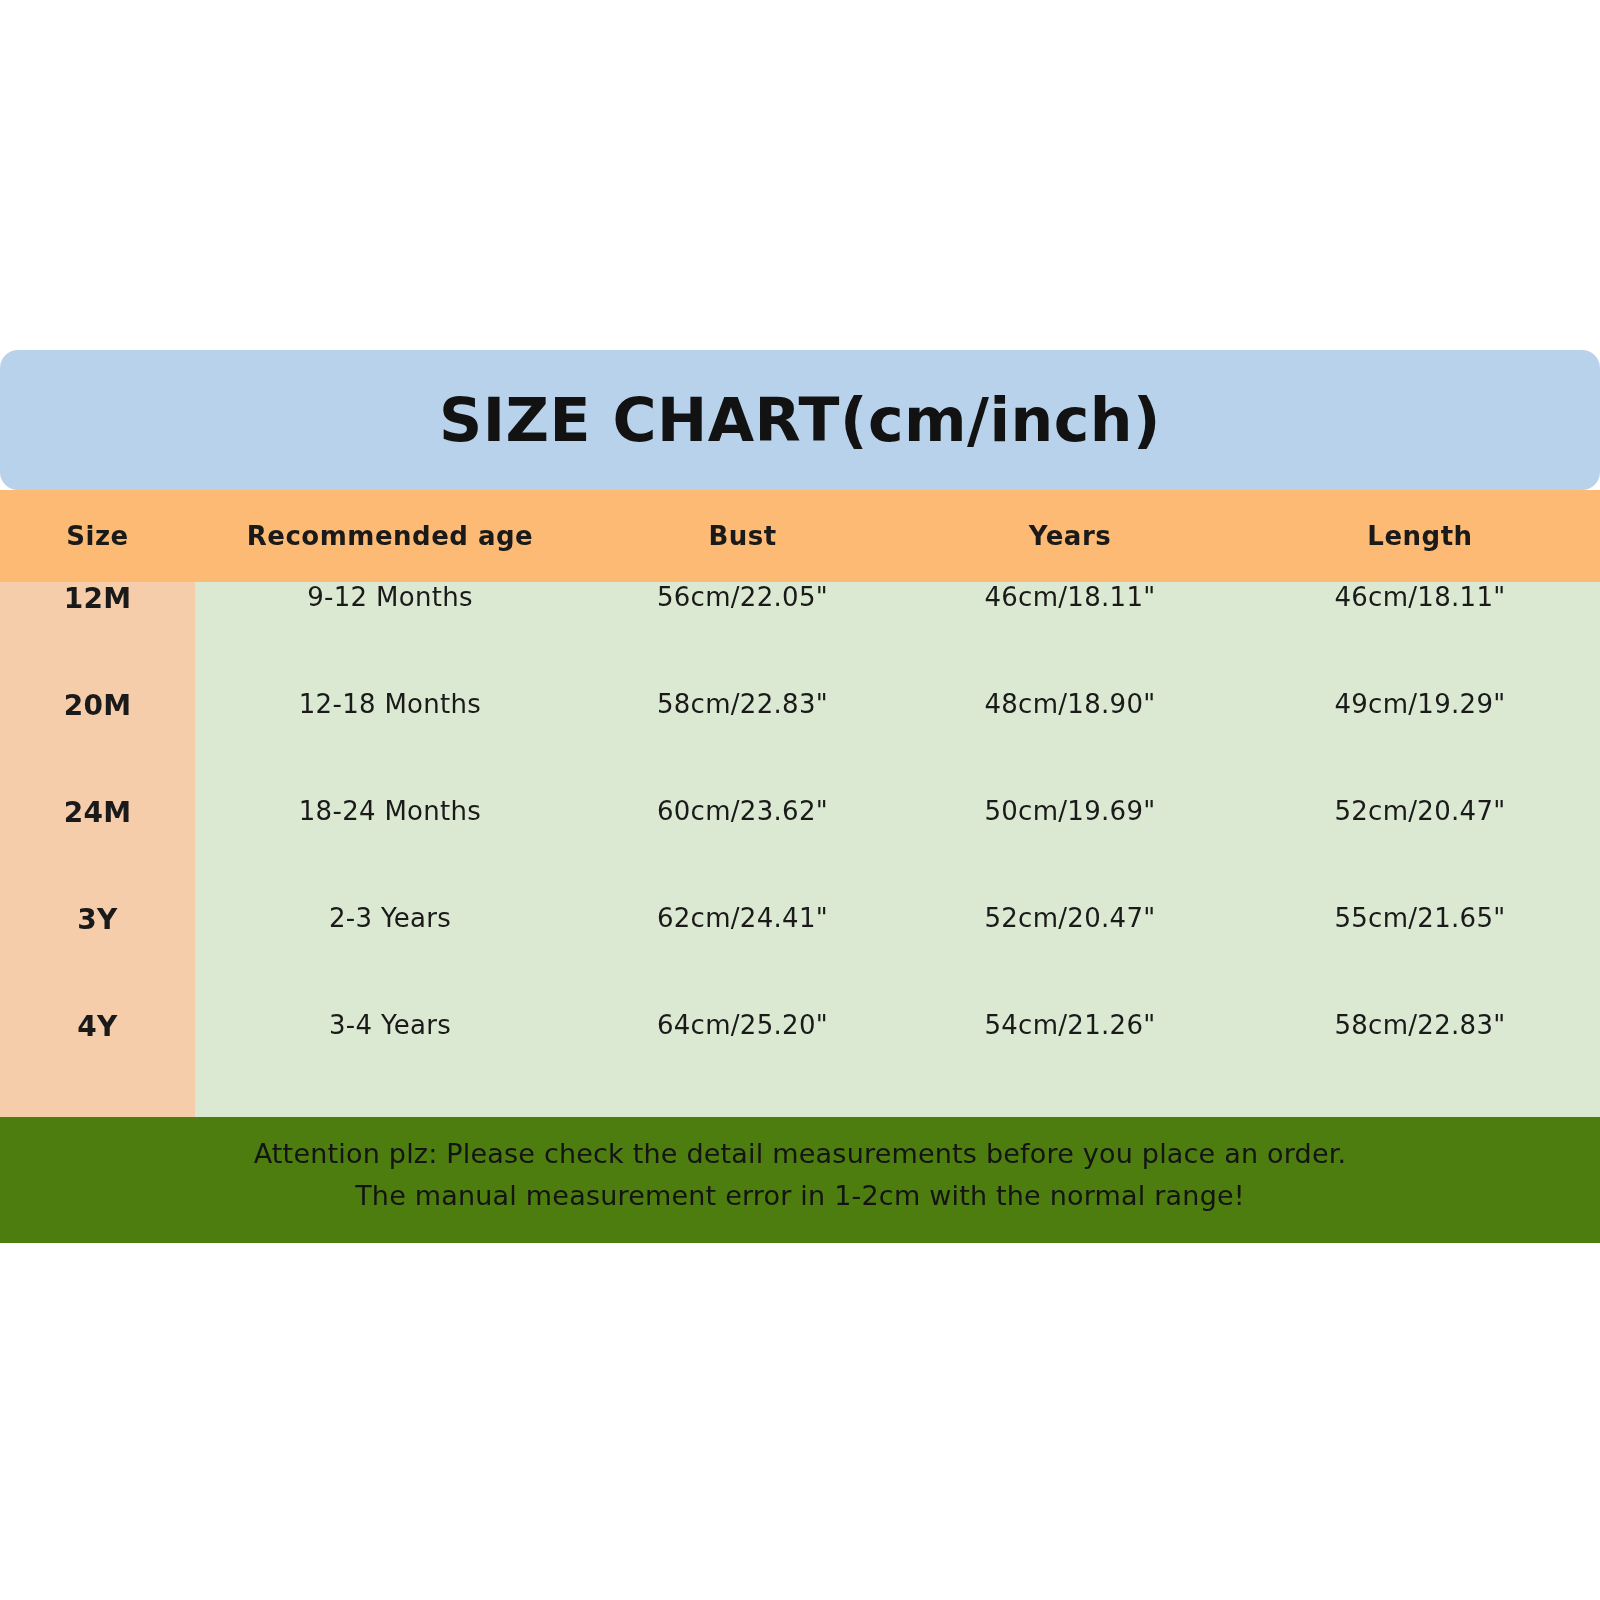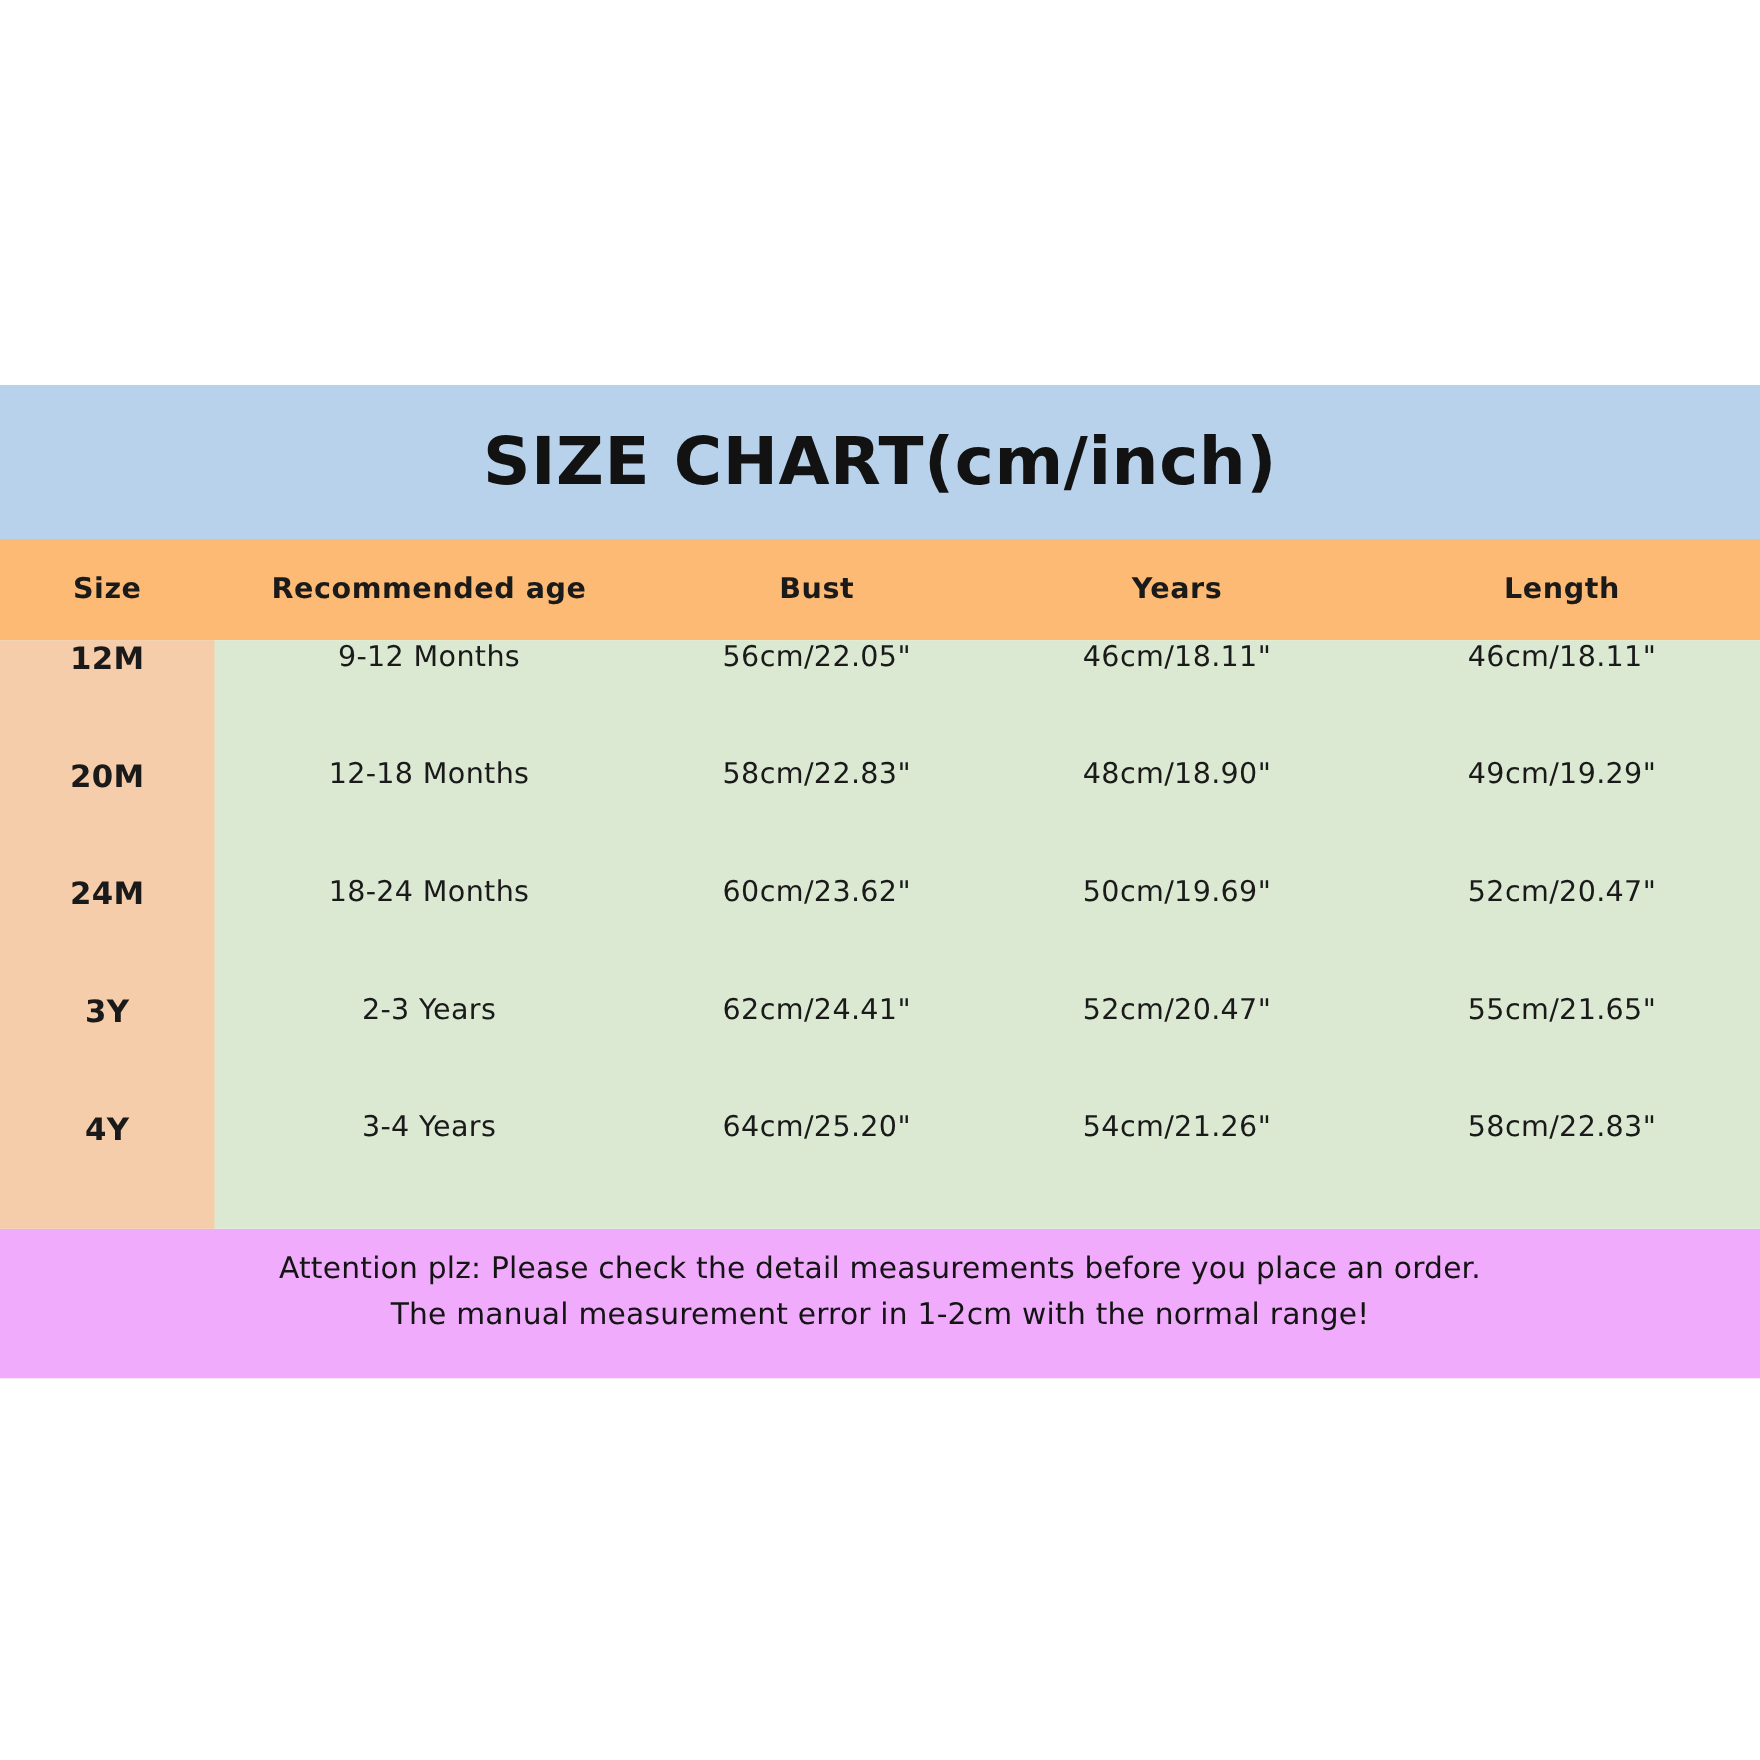--- a/index.html
+++ b/index.html
@@ -25,20 +25,21 @@
     top: 350px;
     width: 1600px;
   }
   
   .title-band {
     background: #b9d2ec;
     height: 140px;
     display: flex;
     align-items: center;
     justify-content: center;
+    border-radius: 18px;
   }
   .title-text {
     font-family: "DejaVu Sans", sans-serif;
     font-size: 60px;
     font-weight: bold;
     color: #121212;
     letter-spacing: 0.5px;
   }
   
   .header-row {
@@ -85,22 +86,22 @@
     color: #1a1a1a;
     text-align: center;
     letter-spacing: 0.3px;
   }
   .data-cell.size {
     font-weight: bold;
     font-size: 28px;
   }
   
   .note-band {
-    background: #f0abfc;
-    padding: 16px 0 36px 0;
+    background: #4d7c0f;
+    padding: 16px 0 26px 0;
   }
   .note-line {
     font-size: 27px;
     color: #141414;
     text-align: center;
     line-height: 1.55;
     letter-spacing: 0.2px;
   }
 </style>
 </head>

